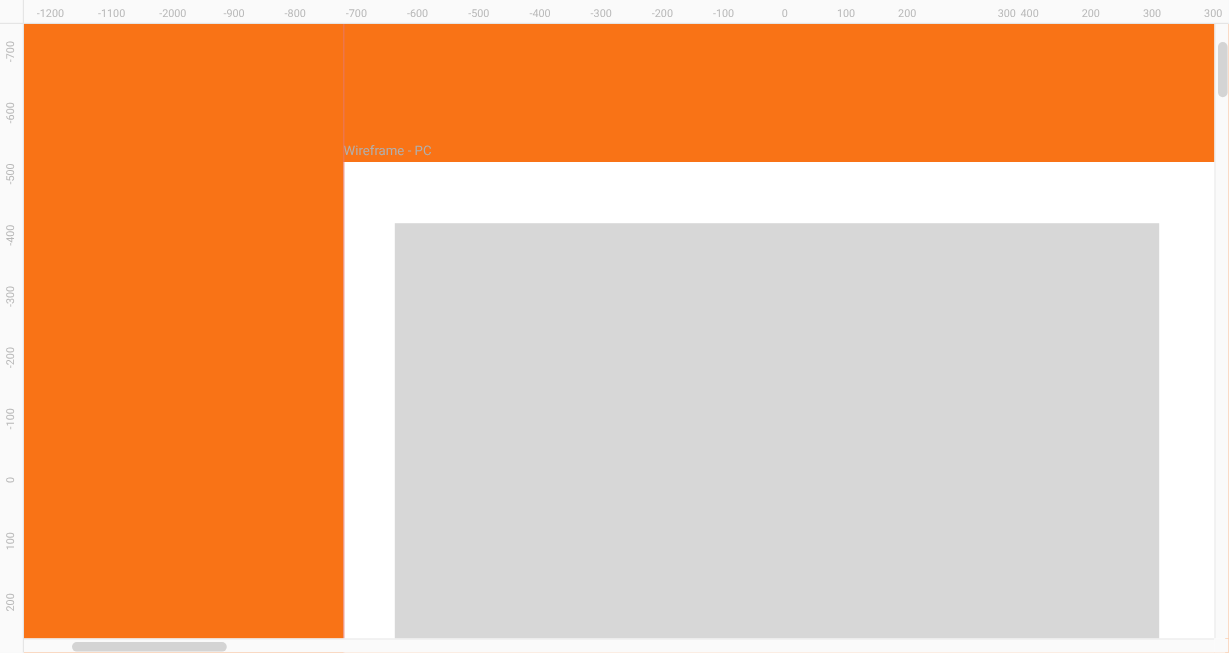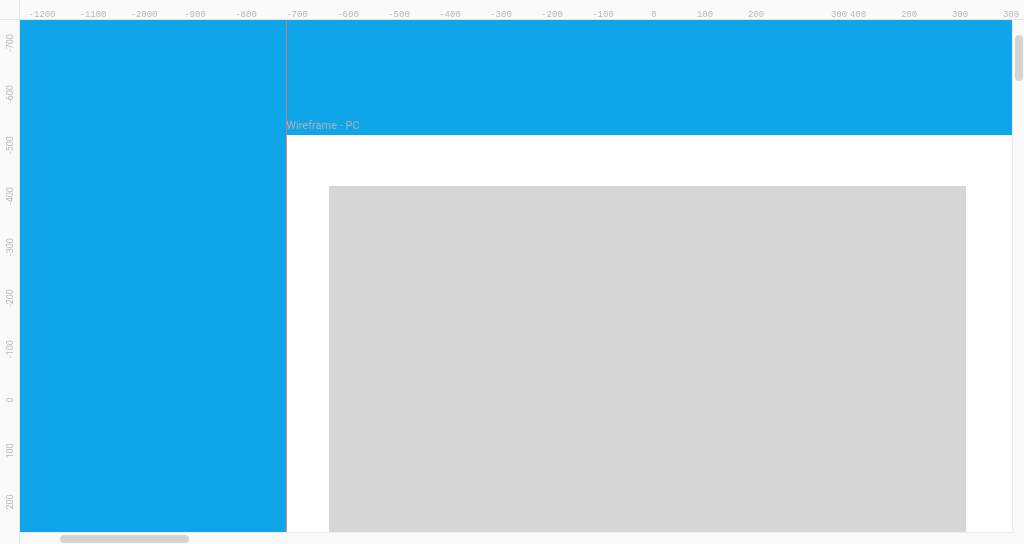--- a/index.html
+++ b/index.html
@@ -41,23 +41,22 @@
     background: #fafafa;
     border-right: 1px solid #e5e5e5;
     border-bottom: 1px solid #e5e5e5;
     z-index: 31;
   }
   .ruler-h .tick {
     position: absolute;
     top: 0;
     height: 20px;
     display: flex;
-    align-items: flex-end;
+    align-items: center;
     justify-content: center;
-    font-family: Liberation Mono, monospace;
   }
   .ruler-h .tick span {
     font-size: 9px;
     color: #b8b8b8;
     margin-top: 3px;
     white-space: nowrap;
   }
   .ruler-v .tick {
     position: absolute;
     left: 0;
@@ -71,21 +70,21 @@
     color: #b8b8b8;
     transform: rotate(-90deg);
     white-space: nowrap;
   }
 
   
   .canvas-area {
     position: absolute;
     top: 20px; left: 20px;
     right: 0; bottom: 0;
-    background: #0ea5e9;
+    background: #f97316;
     overflow: hidden;
   }
 
   
   .guide-v {
     position: absolute;
     top: 0; bottom: 0;
     width: 1px;
     background: rgba(231, 120, 100, 0.85);
     z-index: 25;

